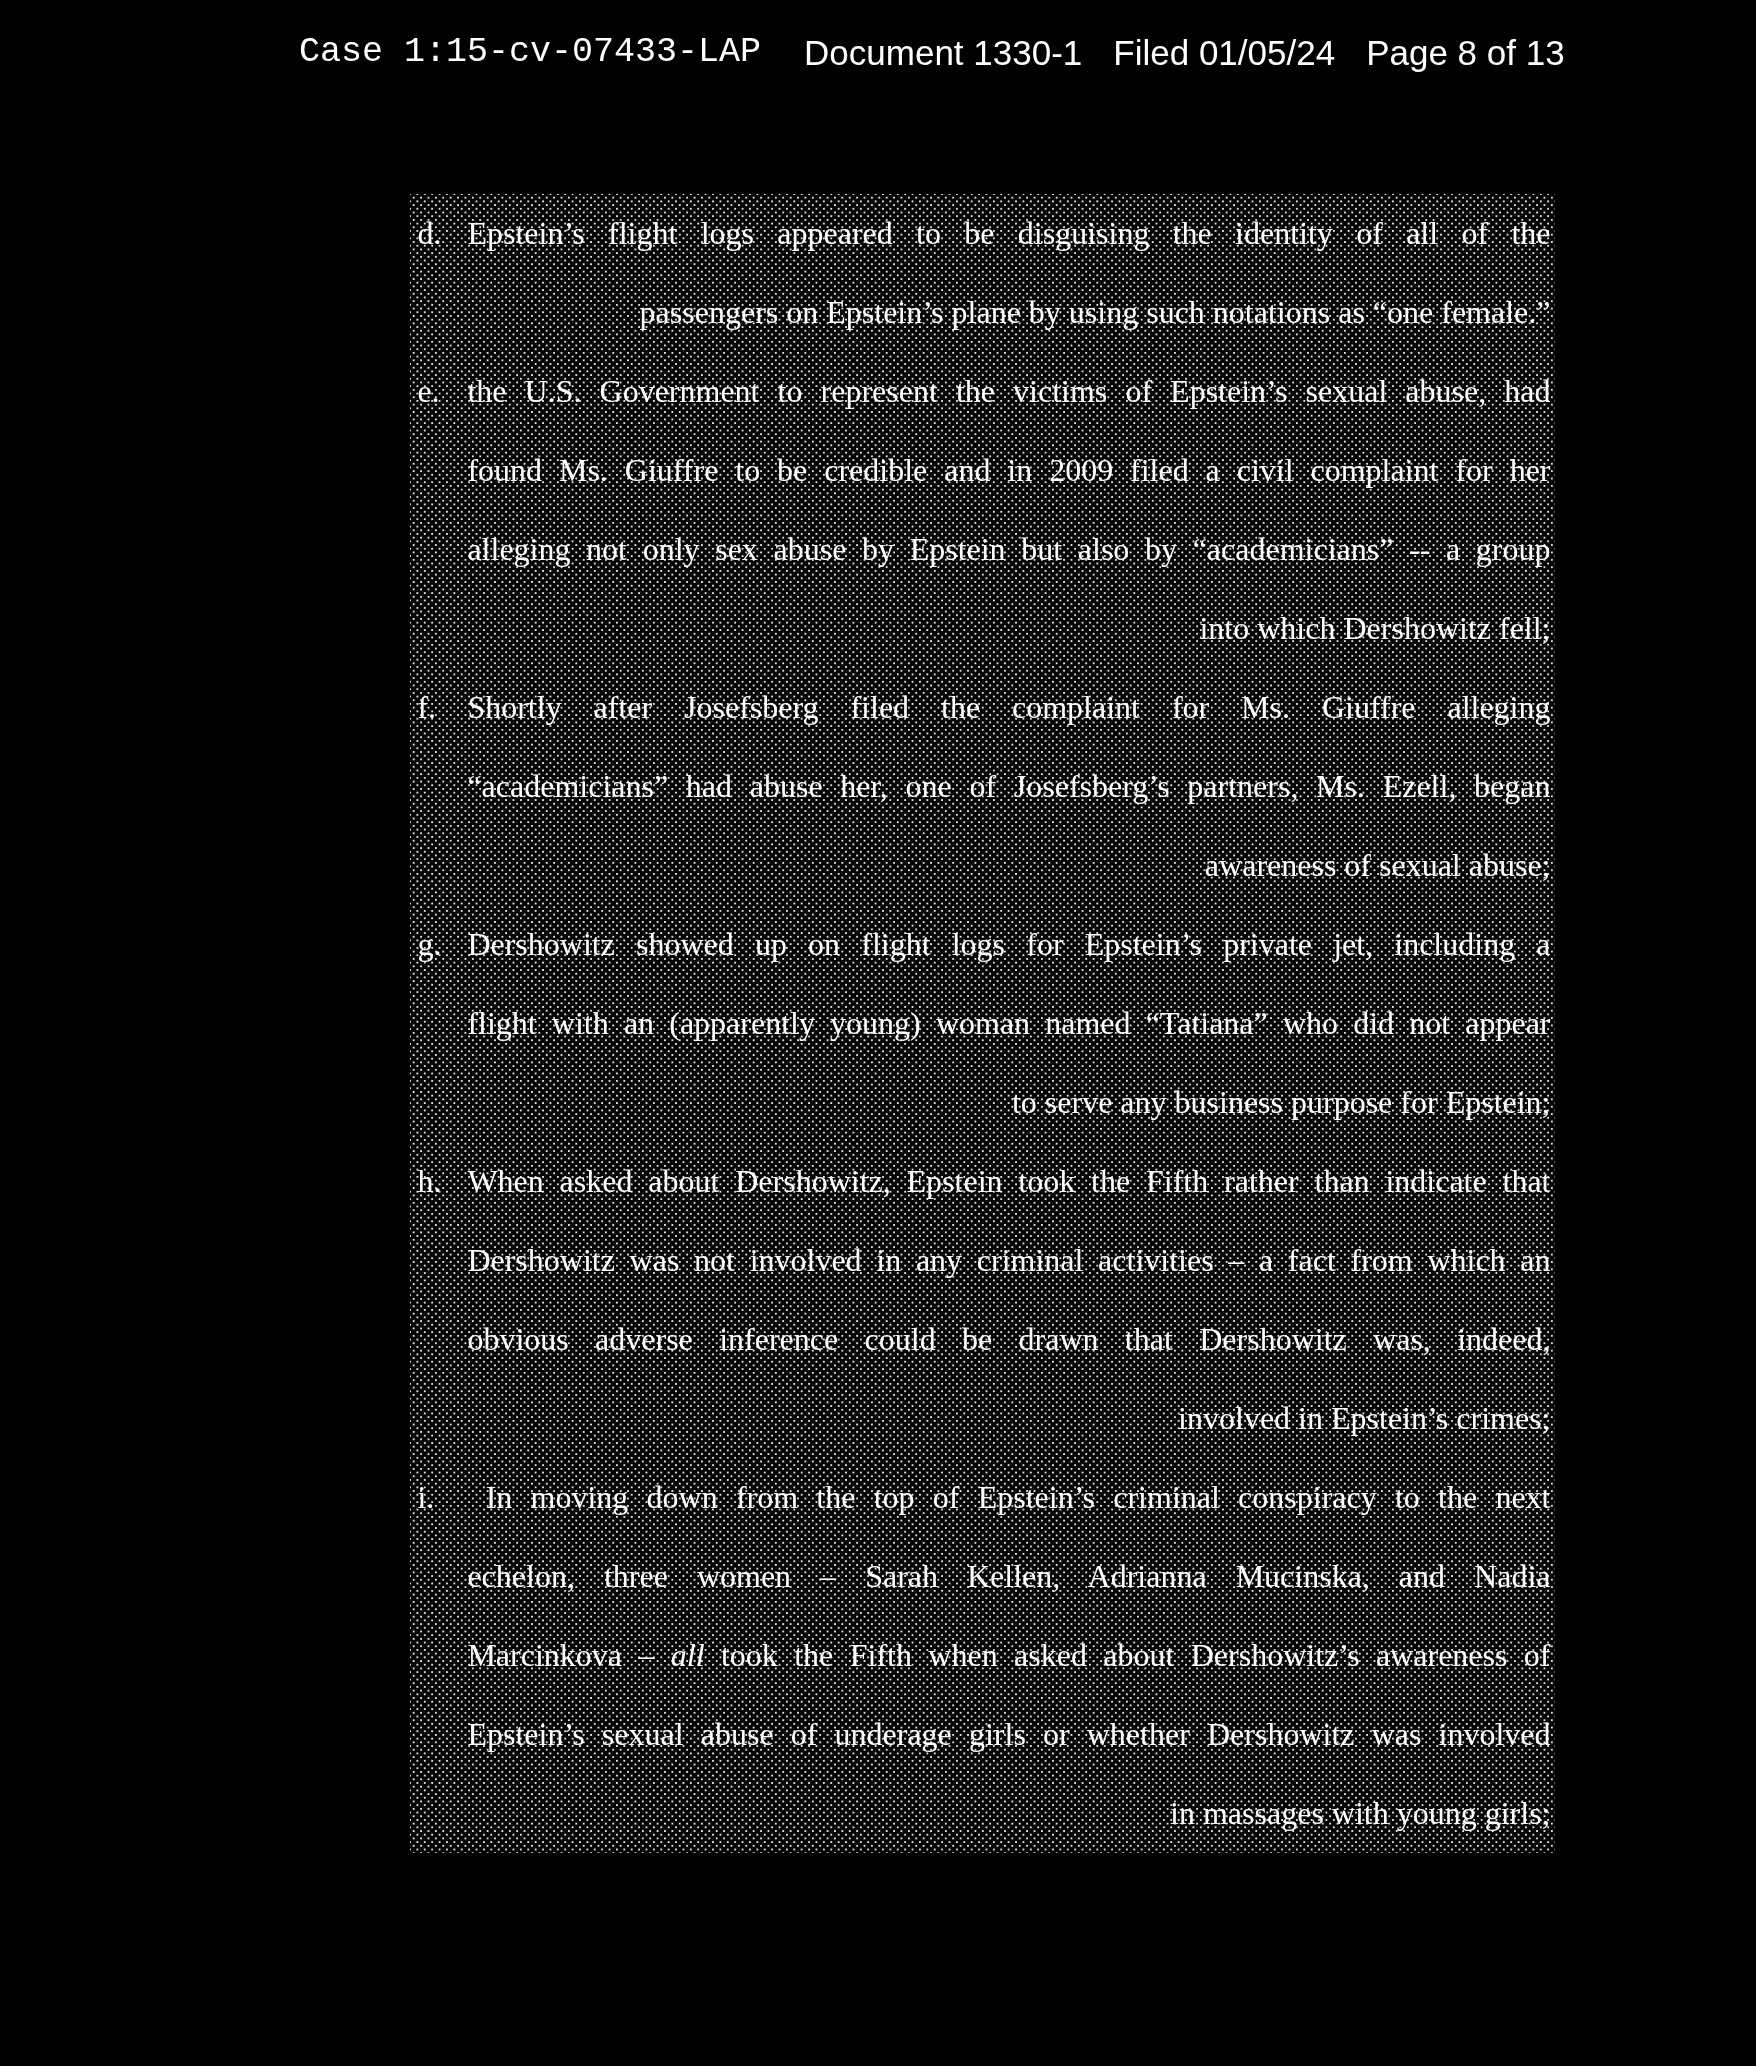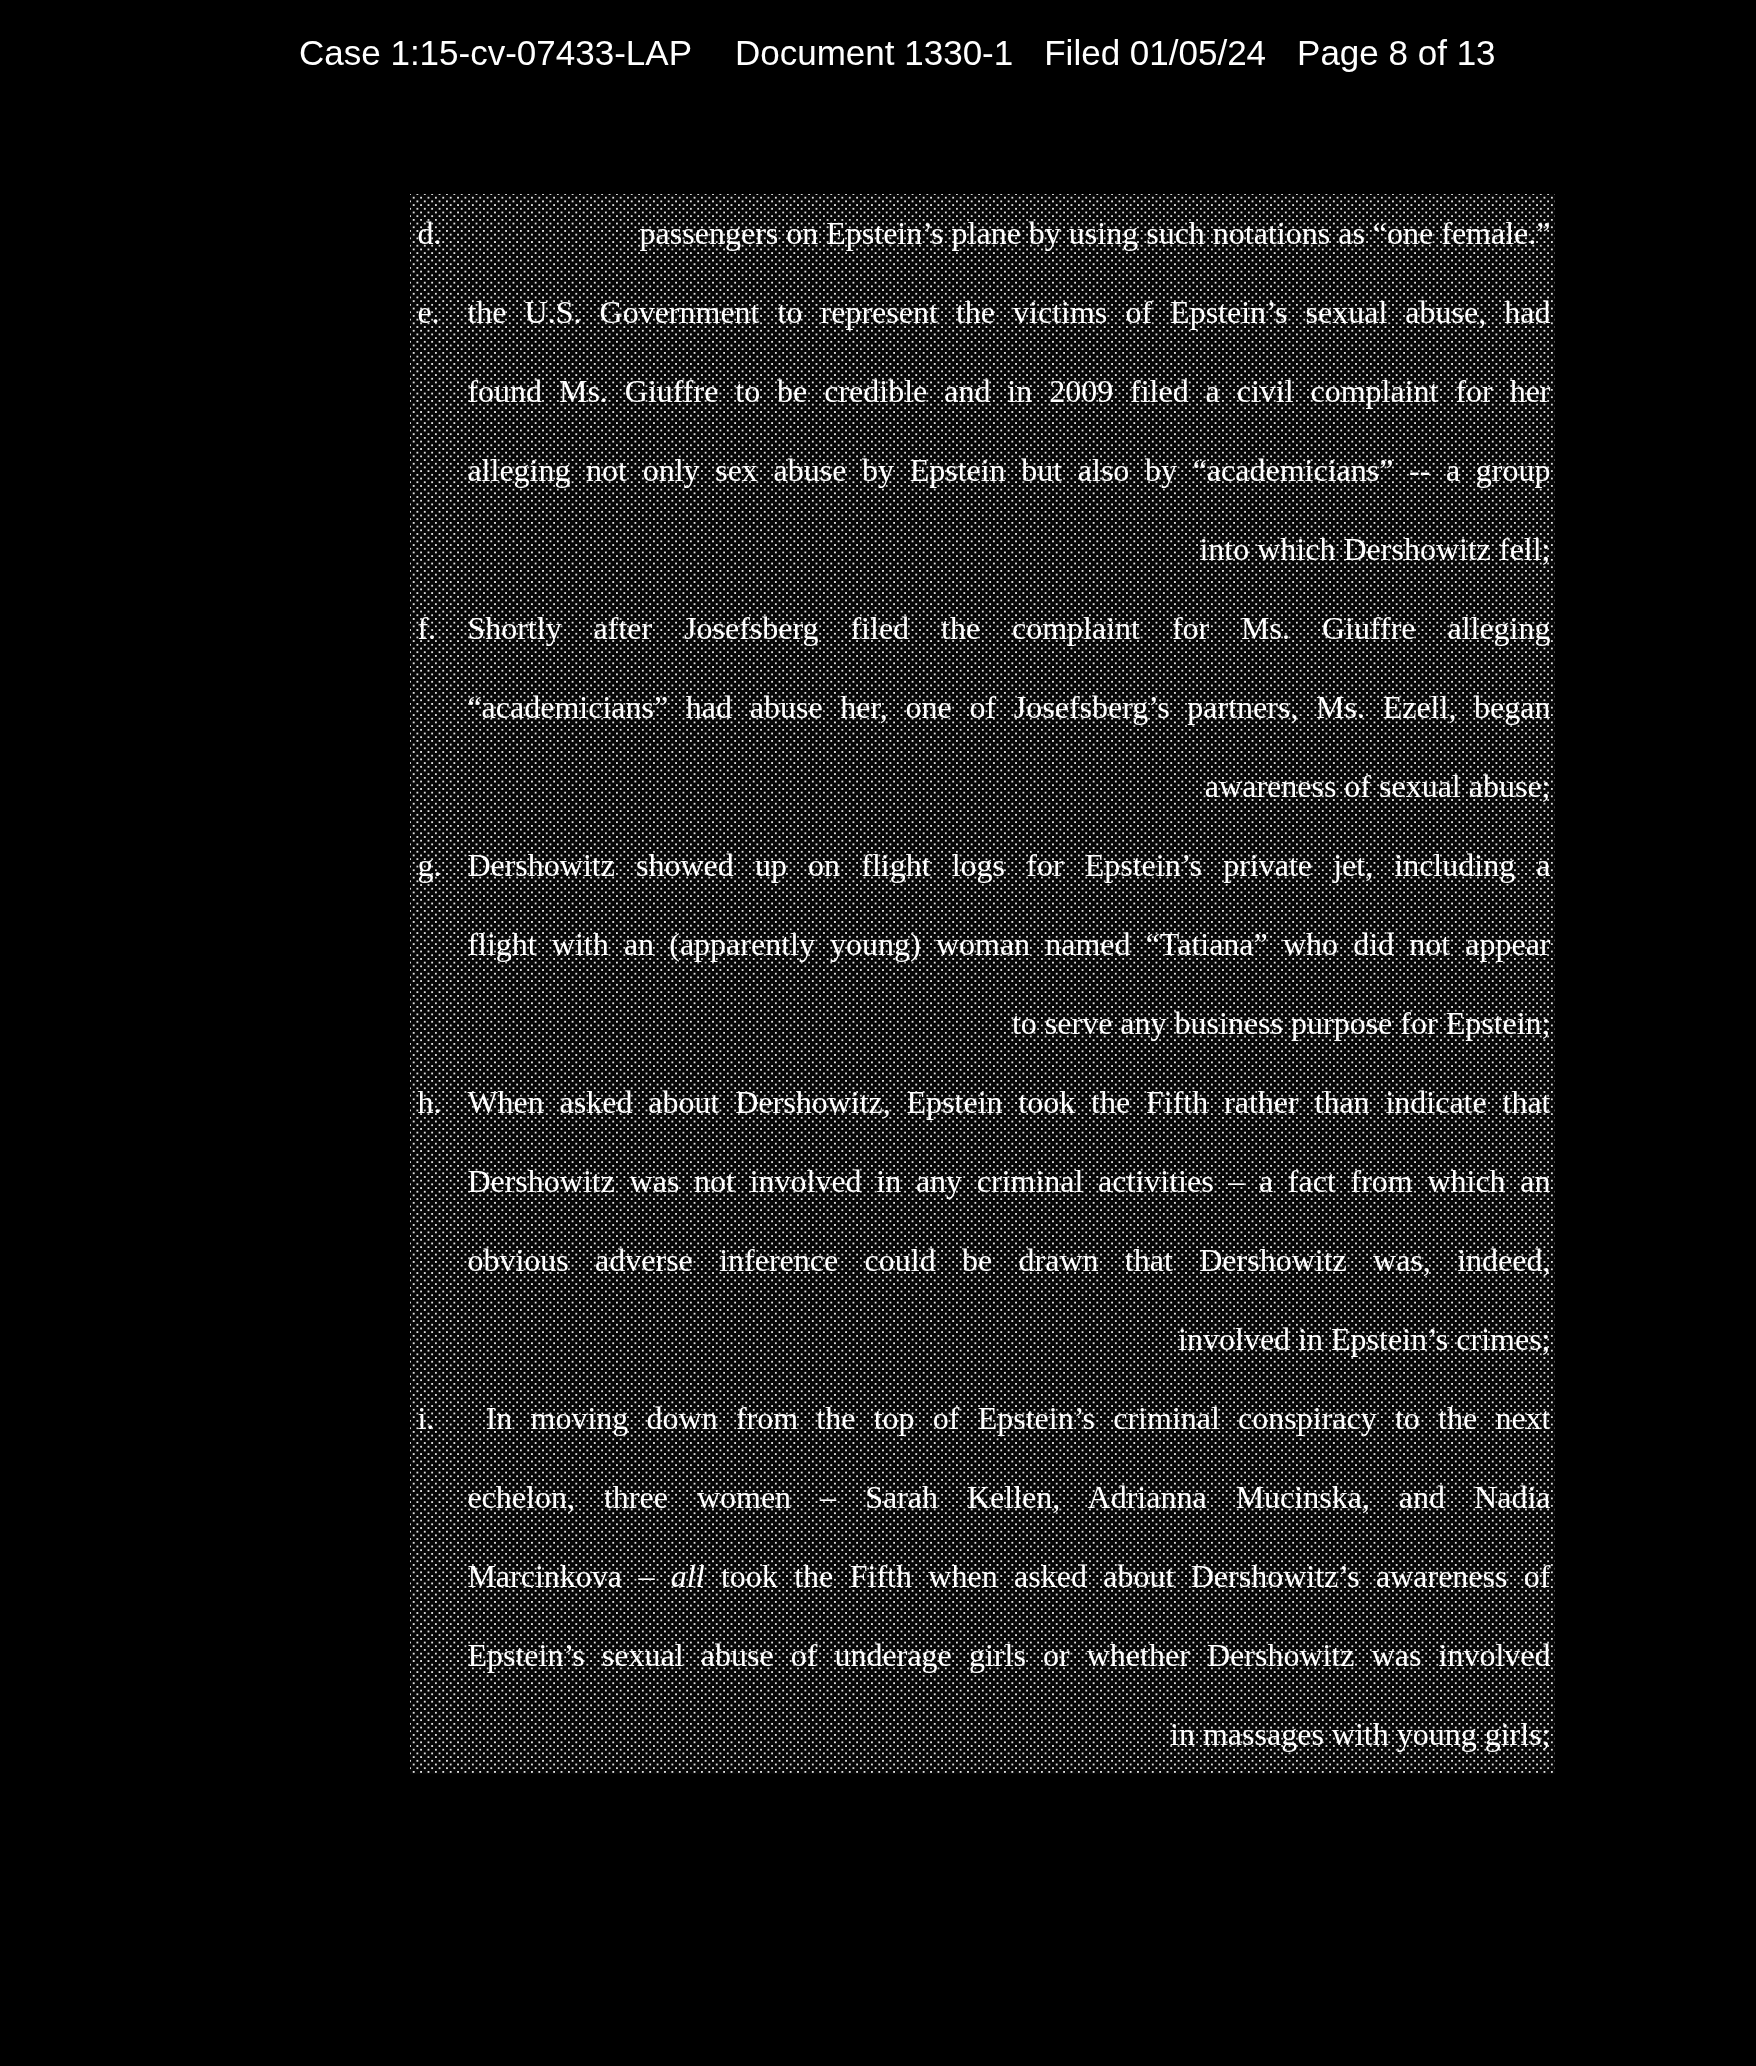--- a/index.html
+++ b/index.html
@@ -14,21 +14,21 @@
   .header {
     position:absolute;
     left:299px; top:32px;
     display:flex;
     line-height:41px;
     font-family:"Liberation Sans", sans-serif;
     font-size:35px;
     color:#ffffff;
     white-space:pre;
   }
-  .hseg:nth-child(1){ margin-right:43px; }
+  .hseg:nth-child(1){ margin-right:43px;font-family:Liberation Mono, monospace; }
   .hseg:nth-child(2){ margin-right:31px;text-align:center; }
   .hseg:nth-child(3){ margin-right:31px; }
 
   
   .block {
     position:absolute;
     left:410px; top:194px;
     width:1145px;
     box-sizing:border-box;
     padding:0 4.5px 0 7.4px;
@@ -64,20 +64,21 @@
     <span class="hseg">Case 1:15-cv-07433-LAP</span>
     <span class="hseg">Document 1330-1</span>
     <span class="hseg">Filed 01/05/24</span>
     <span class="hseg">Page 8 of 13</span>
   </div>
 
   <div class="block">
 
     <div class="item">
       <span class="marker">d.</span>
+      <div class="line jline">Epstein’s flight logs appeared to be disguising the identity of all of the</div>
       <div class="line lline">passengers on Epstein’s plane by using such notations as “one female.”</div>
     </div>
 
     <div class="item">
       <span class="marker">e.</span>
       <div class="line jline">the U.S. Government to represent the victims of Epstein’s sexual abuse, had</div>
       <div class="line jline">found Ms. Giuffre to be credible and in 2009 filed a civil complaint for her</div>
       <div class="line jline">alleging not only sex abuse by Epstein but also by “academicians” -- a group</div>
       <div class="line lline">into which Dershowitz fell;</div>
     </div>

